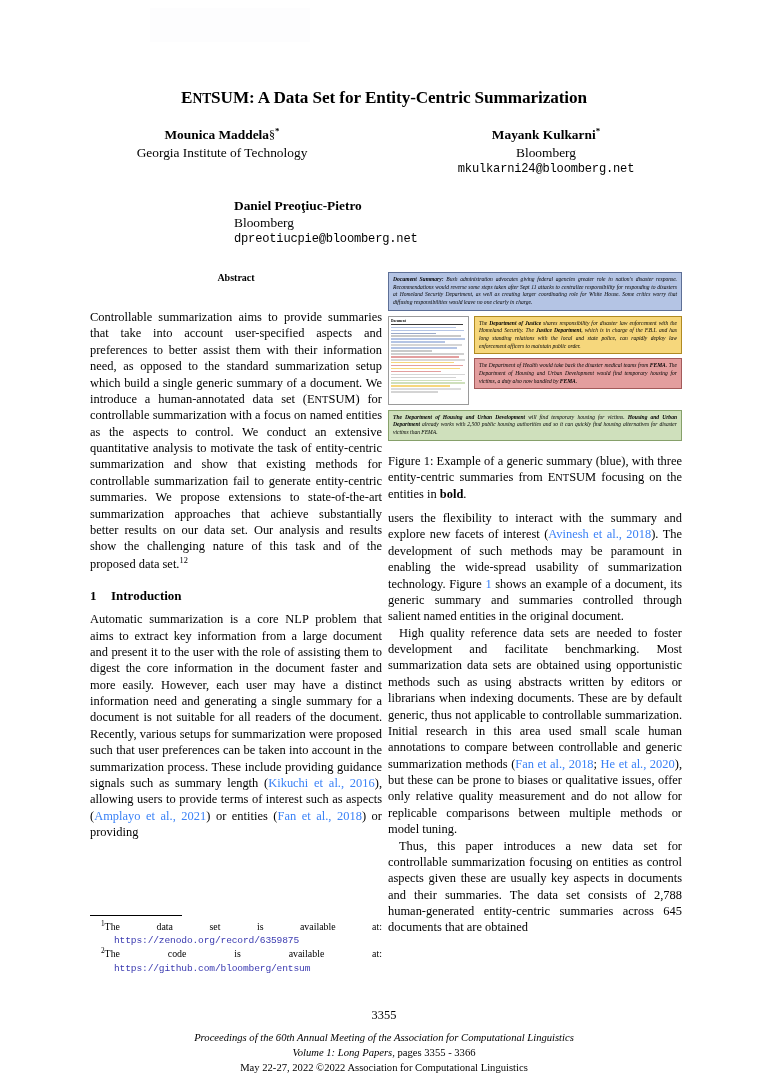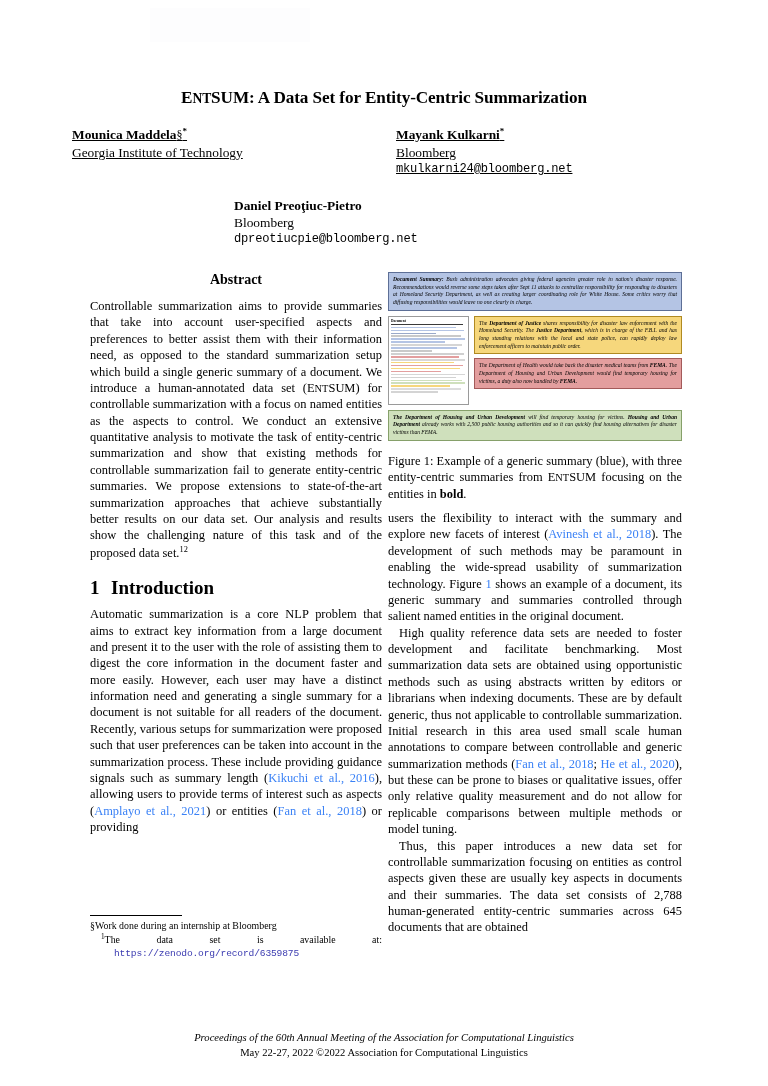--- a/index.html
+++ b/index.html
@@ -17,54 +17,54 @@
     position:absolute; left:60px; top:88px; width:648px;
     text-align:center; font-size:17.2px; font-weight:bold;
     letter-spacing:-0.1px;
   }
   .title .sc { font-size:13.6px; }
 
   .authors-row {
     position:absolute; left:72px; top:126px; width:624px;
     display:flex; justify-content:space-between;
   }
-  .author-block { width:300px; line-height:1.28;text-decoration:underline; }
+  .author-block { width:300px; text-align:center; line-height:1.28; }
   .author-name { font-size:13.4px; font-weight:bold; }
   .author-name .sym { font-weight:normal; font-size:12px; }
   .author-name sup { font-size:9px; vertical-align:super; }
   .author-aff { font-size:13.4px; }
   .author-mail {
     font-family:"Liberation Mono", monospace;
     font-size:12.1px; letter-spacing:-0.2px; margin-top:1px;
   }
   .author-solo {
     position:absolute; left:234px; top:197px; width:300px;
     text-align:left; line-height:1.28;
   }
 
   
   .col-left  { position:absolute; left:90px;  top:272px; width:292px; }
   .col-right { position:absolute; left:388px; top:272px; width:294px; }
 
   .abstract-head {
-    text-align:center; font-size:14px; font-weight:bold; margin-bottom:10px;
+    text-align:center; font-size:10px; font-weight:bold; margin-bottom:26px;
   }
   p.body {
     font-size:12.45px; line-height:1.315; text-align:justify;
     margin:0 0 0 0; text-indent:0;
     hyphens:auto; -webkit-hyphens:auto;
   }
   p.body.indent { text-indent:11px; }
   .abstract-body { font-size:12.45px; line-height:1.315; text-align:justify; }
   .abstract-body sup { font-size:8.4px; vertical-align:super; }
   .ent { font-size:12.45px; }
   .ent-s { font-size:10.4px; }
 
   h2.section {
-    font-size:19px; font-weight:bold; margin:16px 0 7px 0;
+    font-size:13px; font-weight:bold; margin:16px 0 7px 0;
   }
   h2.section .num { display:inline-block; width:21px; }
 
   .cite { color:#3b82f6; }
 
   
   .figure { position:absolute; left:388px; top:272px; width:294px; }
   .fig-box {
     box-sizing:border-box;
     font-family:"Liberation Serif", serif;
@@ -227,24 +227,28 @@
       <span>users the flexibility to interact with the summary and explore new facets of interest (</span><span class="cite">Avinesh et al., 2018</span><span>). The development of such methods may be paramount in enabling the wide-spread usability of summarization technology. Figure </span><span class="cite">1</span><span> shows an example of a document, its generic summary and summaries controlled through salient named entities in the original document.</span>
     </p>
     <p class="body indent">
       <span>High quality reference data sets are needed to foster development and facilitate benchmarking. Most summarization data sets are obtained using opportunistic methods such as using abstracts written by editors or librarians when indexing documents. These are by default generic, thus not applicable to controllable summarization. Initial research in this area used small scale human annotations to compare between controllable and generic summarization methods (</span><span class="cite">Fan et al., 2018</span><span>; </span><span class="cite">He et al., 2020</span><span>), but these can be prone to biases or qualitative issues, offer only relative quality measurement and do not allow for replicable comparisons between multiple methods or model tuning.</span>
     </p>
     <p class="body indent">Thus, this paper introduces a new data set for controllable summarization focusing on entities as control aspects given these are usually key aspects in documents and their summaries. The data set consists of 2,788 human-generated entity-centric summaries across 645 documents that are obtained</p>
   </div>
 
   <div class="footnotes">
     <div class="fn-rule"></div>
-    <div class="fn-line">§Work done during an internship at Bloomberg</div>
     <div class="fn-line" style="text-indent:11px;">
       <sup>1</sup><span>The data set is available at: </span><span class="fn-mono">https://zenodo.org/record/6359875</span>
     </div>
-  </div>
-
+    <div class="fn-line" style="text-indent:11px;">
+      <sup>2</sup><span>The code is available at: </span><span class="fn-mono">https://github.com/bloomberg/entsum</span>
+    </div>
+  </div>
+
+  <div class="pagenum">3355</div>
   <div class="footer">
     <div class="it">Proceedings of the 60th Annual Meeting of the Association for Computational Linguistics</div>
+    <div><span class="it">Volume 1: Long Papers</span><span>, pages 3355 - 3366</span></div>
     <div>May 22-27, 2022 ©2022 Association for Computational Linguistics</div>
   </div>
 
 </div>
 
 </body></html>

